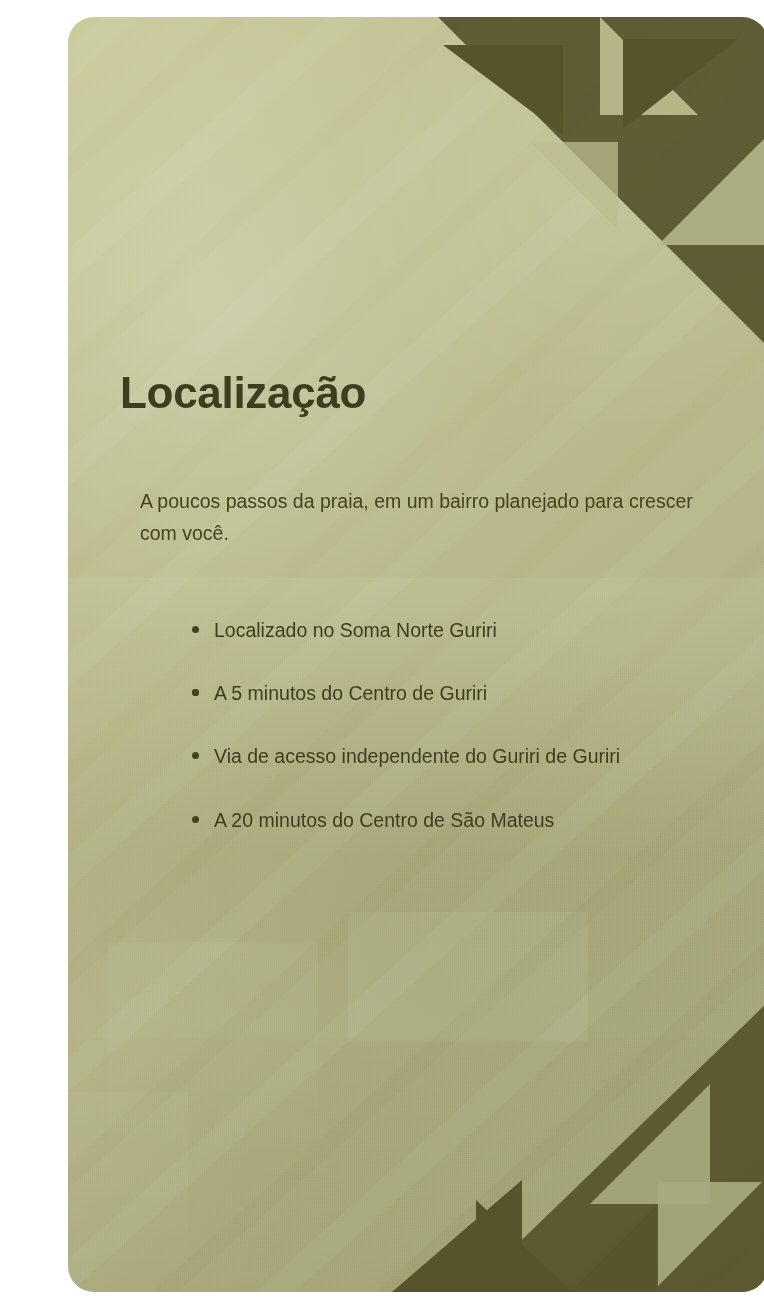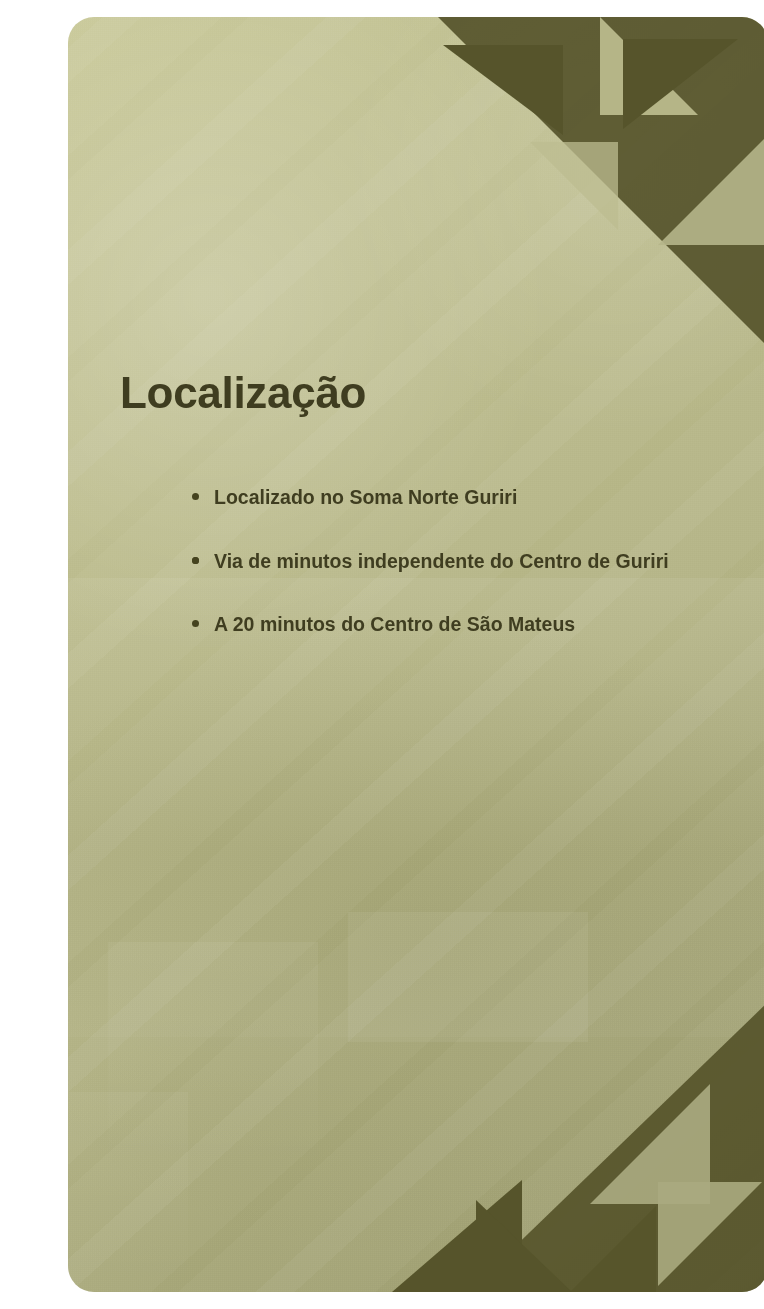--- a/index.html
+++ b/index.html
@@ -230,21 +230,20 @@
     font-size: 19.5px;
     line-height: 1.62;
     color: #44421f;
     font-weight: 400;
   }
 
   .bullets {
     margin: 68px 0 0 0;
     padding: 0 0 0 72px;
     list-style: none;
-    font-weight: bold;
   }
   .bullets li {
     position: relative;
     font-size: 19.5px;
     line-height: 1.3;
     color: #3f3d20;
     margin-bottom: 38px;
     padding-left: 22px;
   }
   .bullets li:last-child { margin-bottom: 4px; }
@@ -282,32 +281,37 @@
 
     <div class="br-big"></div>
     <div class="br-cut-a"></div>
     <div class="br-tri-a"></div>
     <div class="br-tri-b"></div>
     <div class="br-tri-c"></div>
     <div class="br-cut-b"></div>
 
     <div class="content">
       <h1 class="title">Localização</h1>
+      <p class="subtitle">A poucos passos da praia, em um bairro planejado para crescer com você.</p>
 
       <ul class="bullets">
         <li>
           <span class="dot"></span>
           <span>Localizado no Soma Norte Guriri</span>
         </li>
         <li>
           <span class="dot"></span>
         </li>
         <li>
           <span class="dot"></span>
-          <span>Via de minutos independente do Centro de Guriri</span>
+          <span>A 5 minutos do Centro de Guriri</span>
+        </li>
+        <li>
+          <span class="dot"></span>
+          <span>Via de acesso independente do Guriri de Guriri</span>
         </li>
         <li>
           <span class="dot"></span>
           <span>A 20 minutos do Centro de São Mateus</span>
         </li>
       </ul>
     </div>
 
   </div>
 </div>

